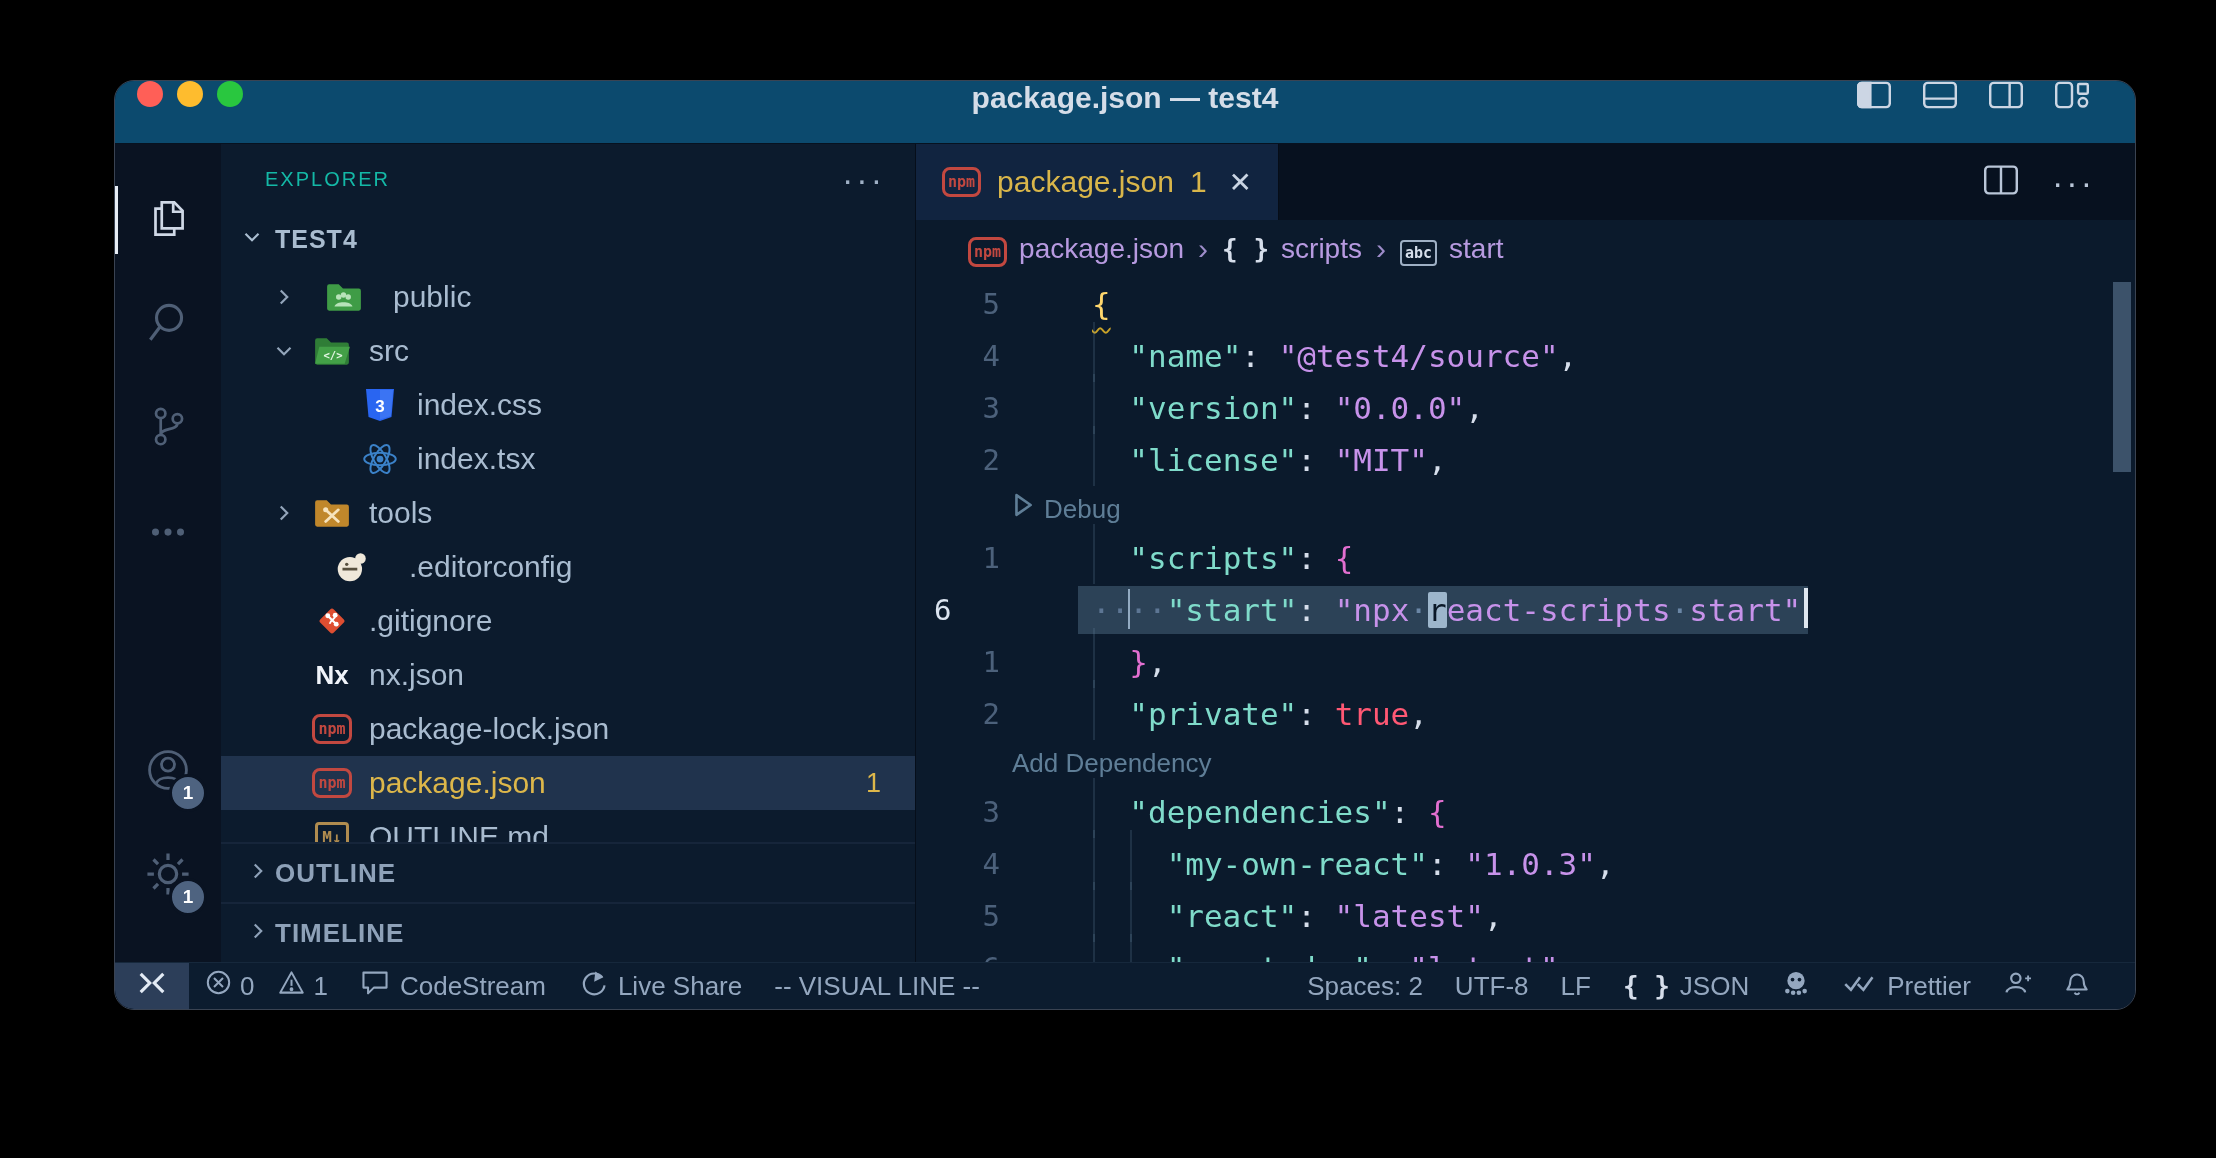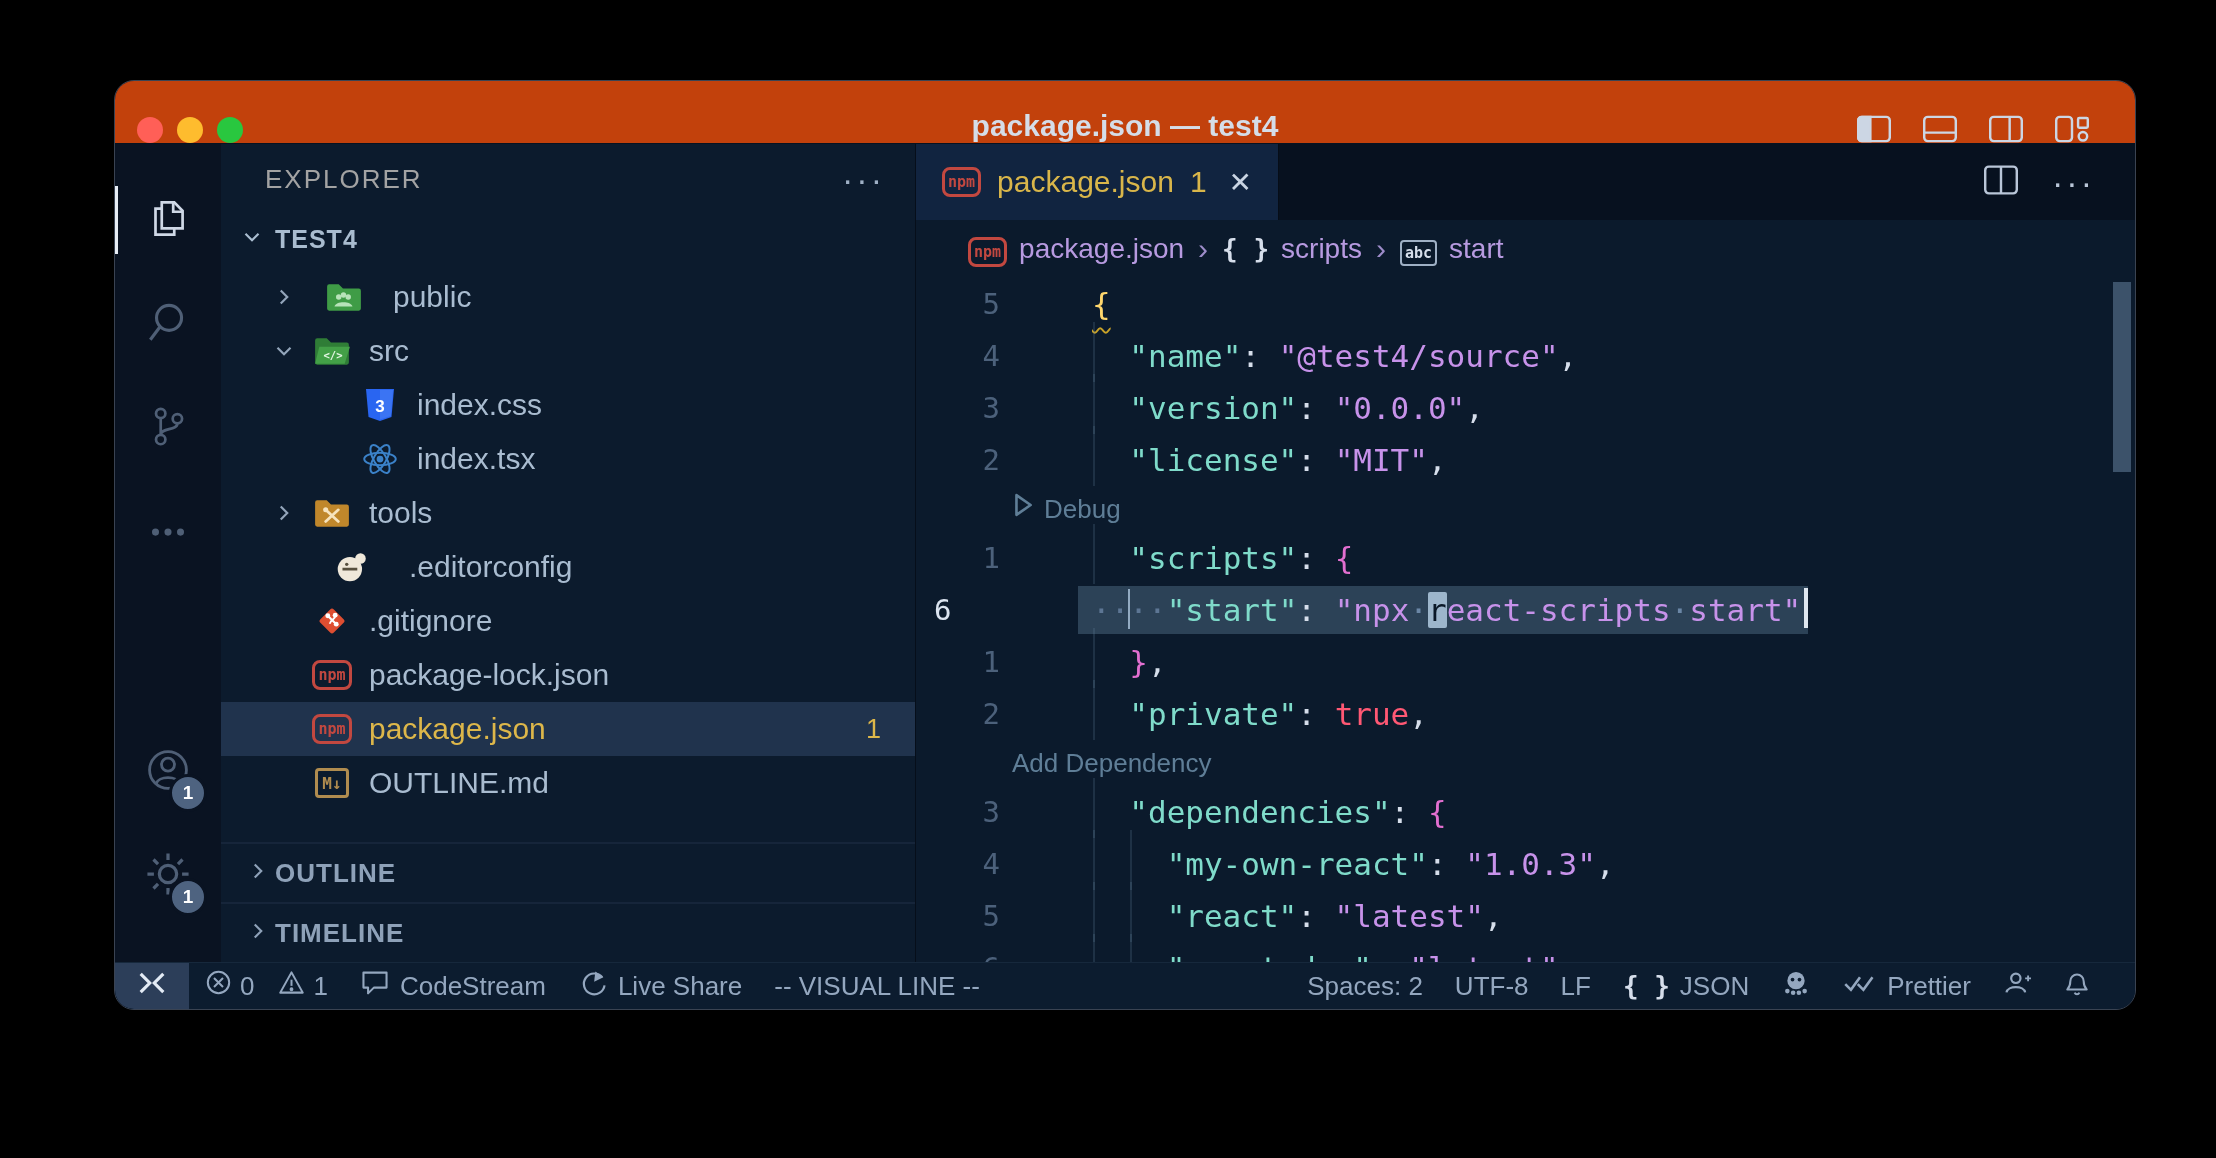--- a/index.html
+++ b/index.html
@@ -2,42 +2,42 @@
 <html><head>
 <meta charset="utf-8">
 <style>
   html,body{margin:0;padding:0;background:#000;}
   .stage{position:relative;width:2216px;height:1158px;background:#000;overflow:hidden;
          font-family:"Liberation Sans","DejaVu Sans",sans-serif;}
   .window{position:absolute;left:114px;top:80px;width:2020px;height:928px;background:#0b1a2c;
           border-radius:20px;border:1px solid #3a4352;box-shadow:0 30px 80px rgba(0,0,0,.7);
           overflow:hidden;display:flex;flex-direction:column;}
   
-  .titlebar{height:62px;background:#c2410c;display:flex;align-items:flex-end;position:relative;flex:0 0 auto;}
+  .titlebar{height:62px;background:#0c4a6e;display:flex;align-items:flex-start;position:relative;flex:0 0 auto;}
   .lights{display:flex;gap:14px;margin-left:22px;}
   .light{width:26px;height:26px;border-radius:50%;}
   .l-red{background:#ff5f57}.l-yellow{background:#febc2e}.l-green{background:#29c73f}
   .title{position:absolute;left:0;right:0;text-align:center;color:#d5dde8;font-size:30px;font-weight:700;pointer-events:none;}
   .tb-icons{margin-left:auto;display:flex;gap:32px;margin-right:46px;color:#ccd6e4;z-index:2;}
   .tb-icons svg{display:block}
   
   .workbench{flex:1;display:flex;min-height:0;border-top:1px solid #071220;}
   
   .activitybar{width:106px;background:#0a1322;display:flex;flex-direction:column;align-items:center;
                padding:24px 0 34px 0;flex:0 0 auto;}
   .ab-item{position:relative;width:106px;height:104px;display:flex;align-items:center;justify-content:center;color:#4f5f76;}
   .ab-item.active{color:#cfd8e6;}
   .ab-item.active::before{content:"";position:absolute;left:0;top:18px;bottom:18px;width:3px;background:#e7edf5;}
   .ab-bottom{margin-top:auto;display:flex;flex-direction:column;}
   .ab-badge{position:absolute;right:14px;bottom:12px;width:32px;height:32px;border-radius:50%;background:#4e6380;
             border:3px solid #0a1322;color:#fff;font-size:19px;font-weight:700;display:flex;align-items:center;justify-content:center;}
   
   .sidebar{width:694px;background:#0c1b2d;border-right:1px solid #060e1a;display:flex;flex-direction:column;min-height:0;flex:0 0 auto;}
   .sb-header{height:70px;display:flex;align-items:center;padding:0 30px 0 44px;flex:0 0 auto;}
-  .sb-header .hdr-label{color:#a3a3a3;font-size:26px;letter-spacing:2px;}
+  .sb-header .hdr-label{color:#14b8a6;font-size:20px;letter-spacing:2px;}
   .hdr-more{margin-left:auto;color:#9fb0c5;font-size:34px;letter-spacing:3px;line-height:10px;}
   .sec-row{height:50px;display:flex;align-items:center;padding-left:18px;color:#a9bccf;flex:0 0 auto;}
   .sec-row .sec-label{font-size:25px;font-weight:700;letter-spacing:1px;margin-left:10px;}
   .tree{flex:1 1 auto;overflow:hidden;padding-top:6px;}
   .trow{height:54px;display:flex;align-items:center;color:#a9bcd0;font-size:30px;}
   .trow.selected{background:#20334d;}
   .trow .chev{width:46px;display:flex;justify-content:center;color:#93a5ba;flex:0 0 auto;}
   .trow .ticon{width:50px;display:flex;justify-content:center;align-items:center;flex:0 0 auto;}
   .trow .tlabel{margin-left:12px;white-space:nowrap;}
   .trow.modified .tlabel{color:#ddb74a;}
@@ -300,20 +300,27 @@
                   <circle cx="13" cy="12" r="2.3" fill="#fff"></circle>
                   <circle cx="21" cy="20" r="2.3" fill="#fff"></circle>
                   <circle cx="20" cy="11.5" r="2.3" fill="#fff"></circle>
                 </svg>
               </span>
               <span class="tlabel">.gitignore</span>
             </div>
             <div class="trow" style="padding-left: 40px;">
               <span class="chev"></span>
               <span class="ticon">
+                <span class="nxchip">Nx</span>
+              </span>
+              <span class="tlabel">nx.json</span>
+            </div>
+            <div class="trow" style="padding-left: 40px;">
+              <span class="chev"></span>
+              <span class="ticon">
                 <span class="npmchip">npm</span>
               </span>
               <span class="tlabel">package-lock.json</span>
             </div>
             <div class="trow selected modified" style="padding-left: 40px;">
               <span class="chev"></span>
               <span class="ticon">
                 <span class="npmchip">npm</span>
               </span>
               <span class="tlabel">package.json</span>

